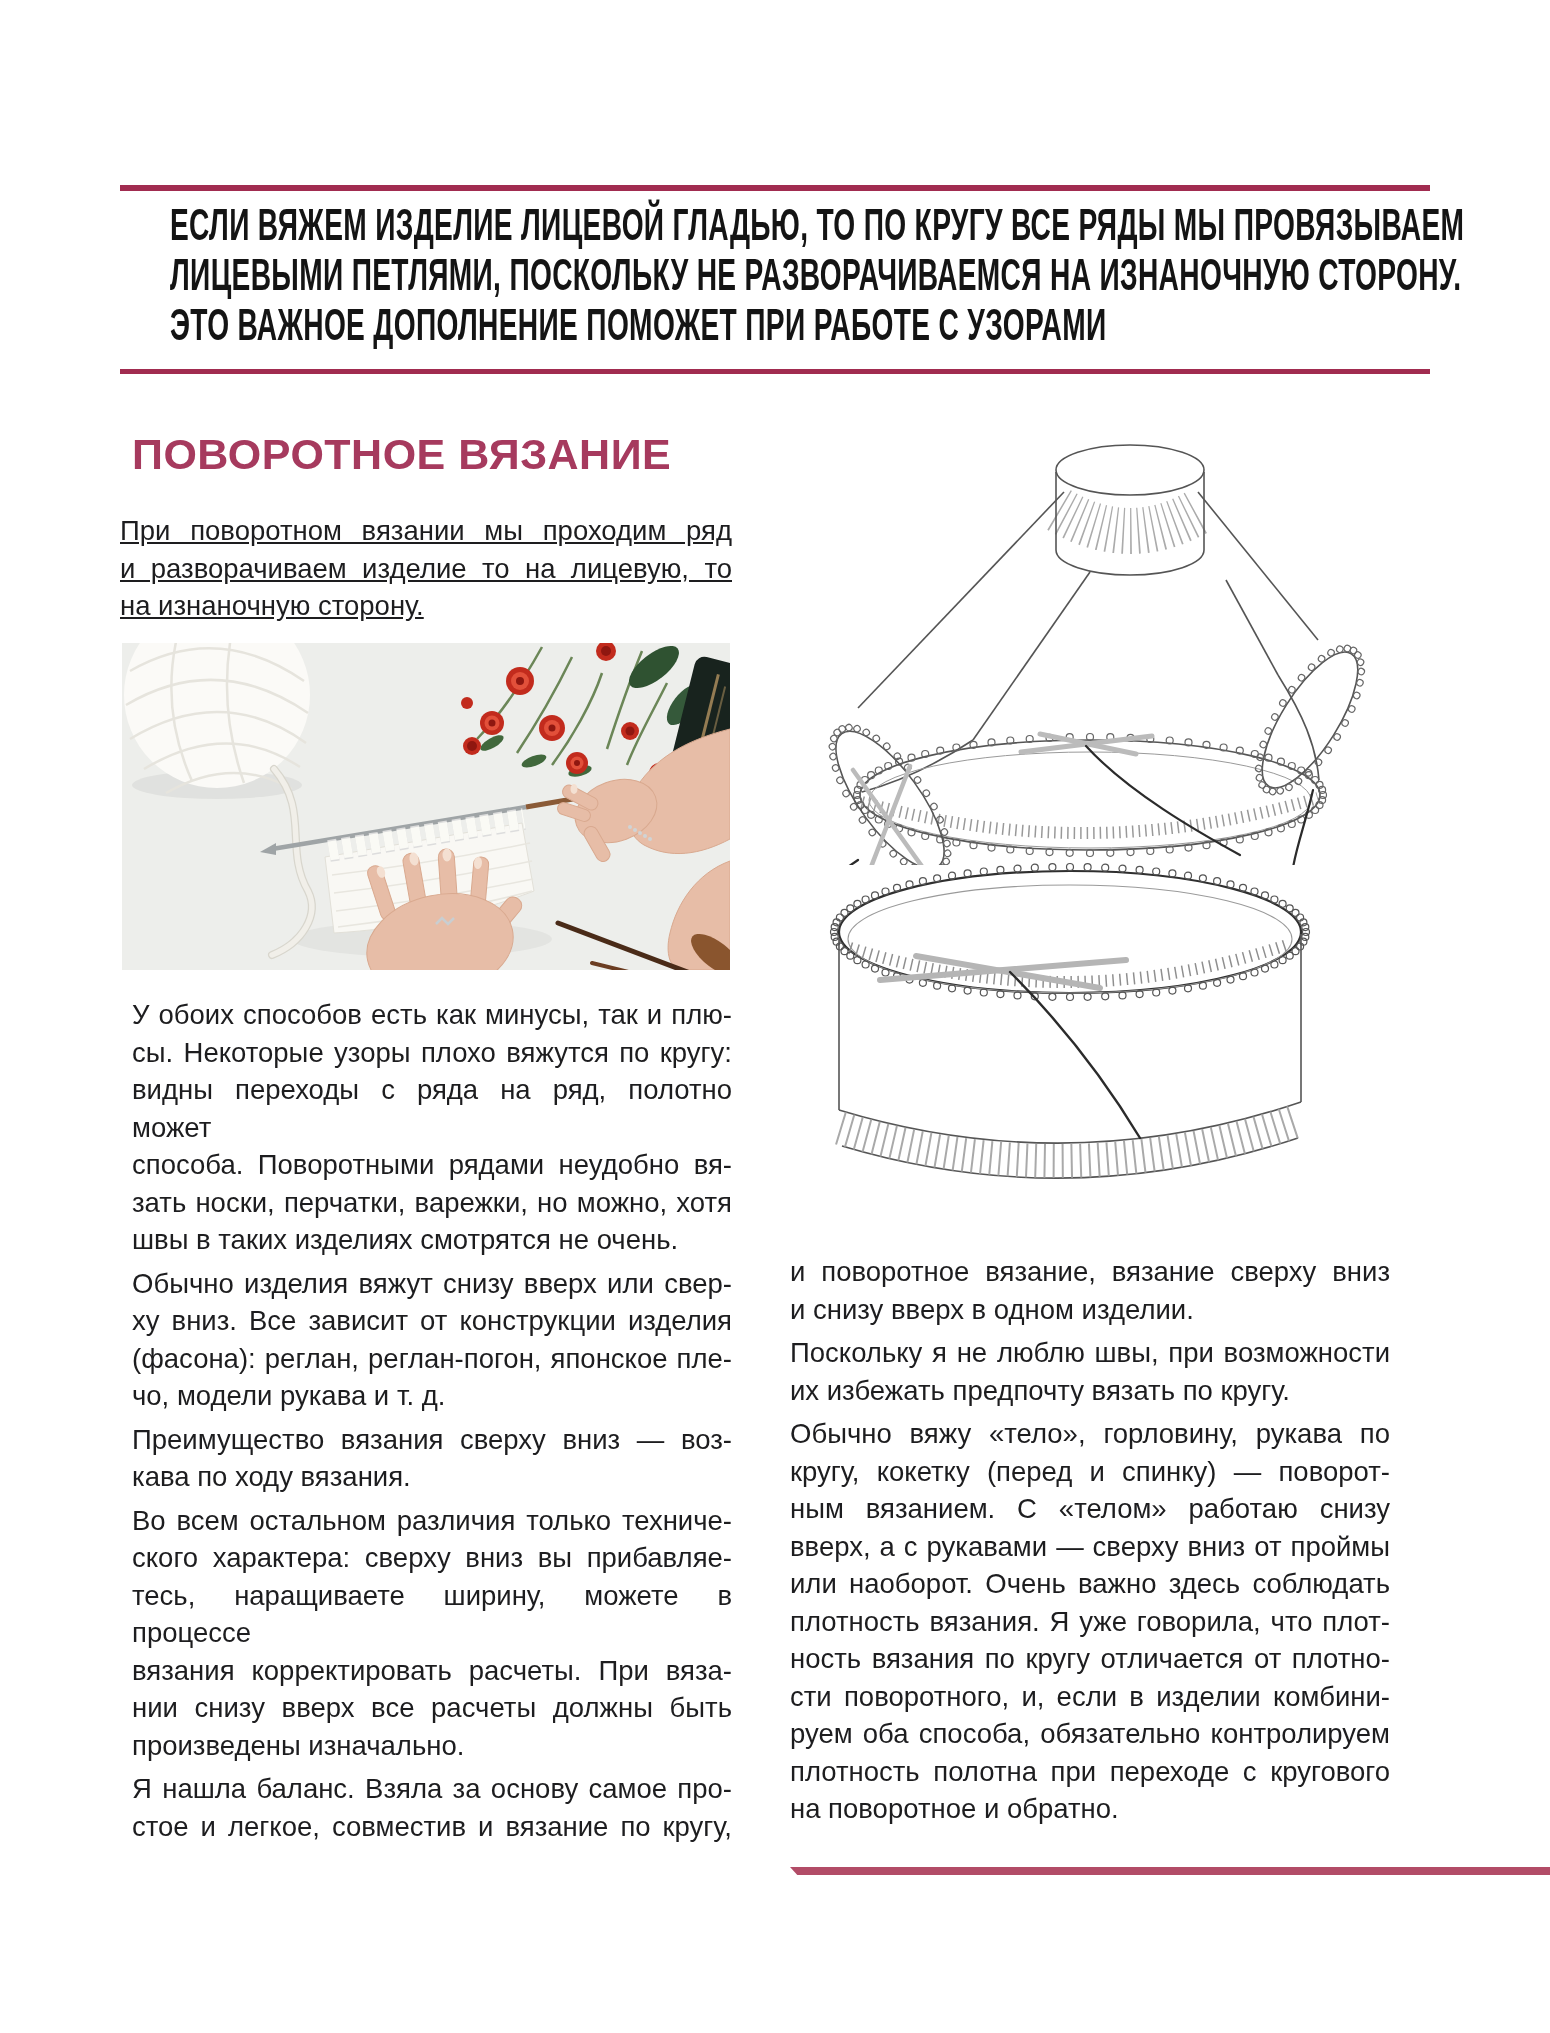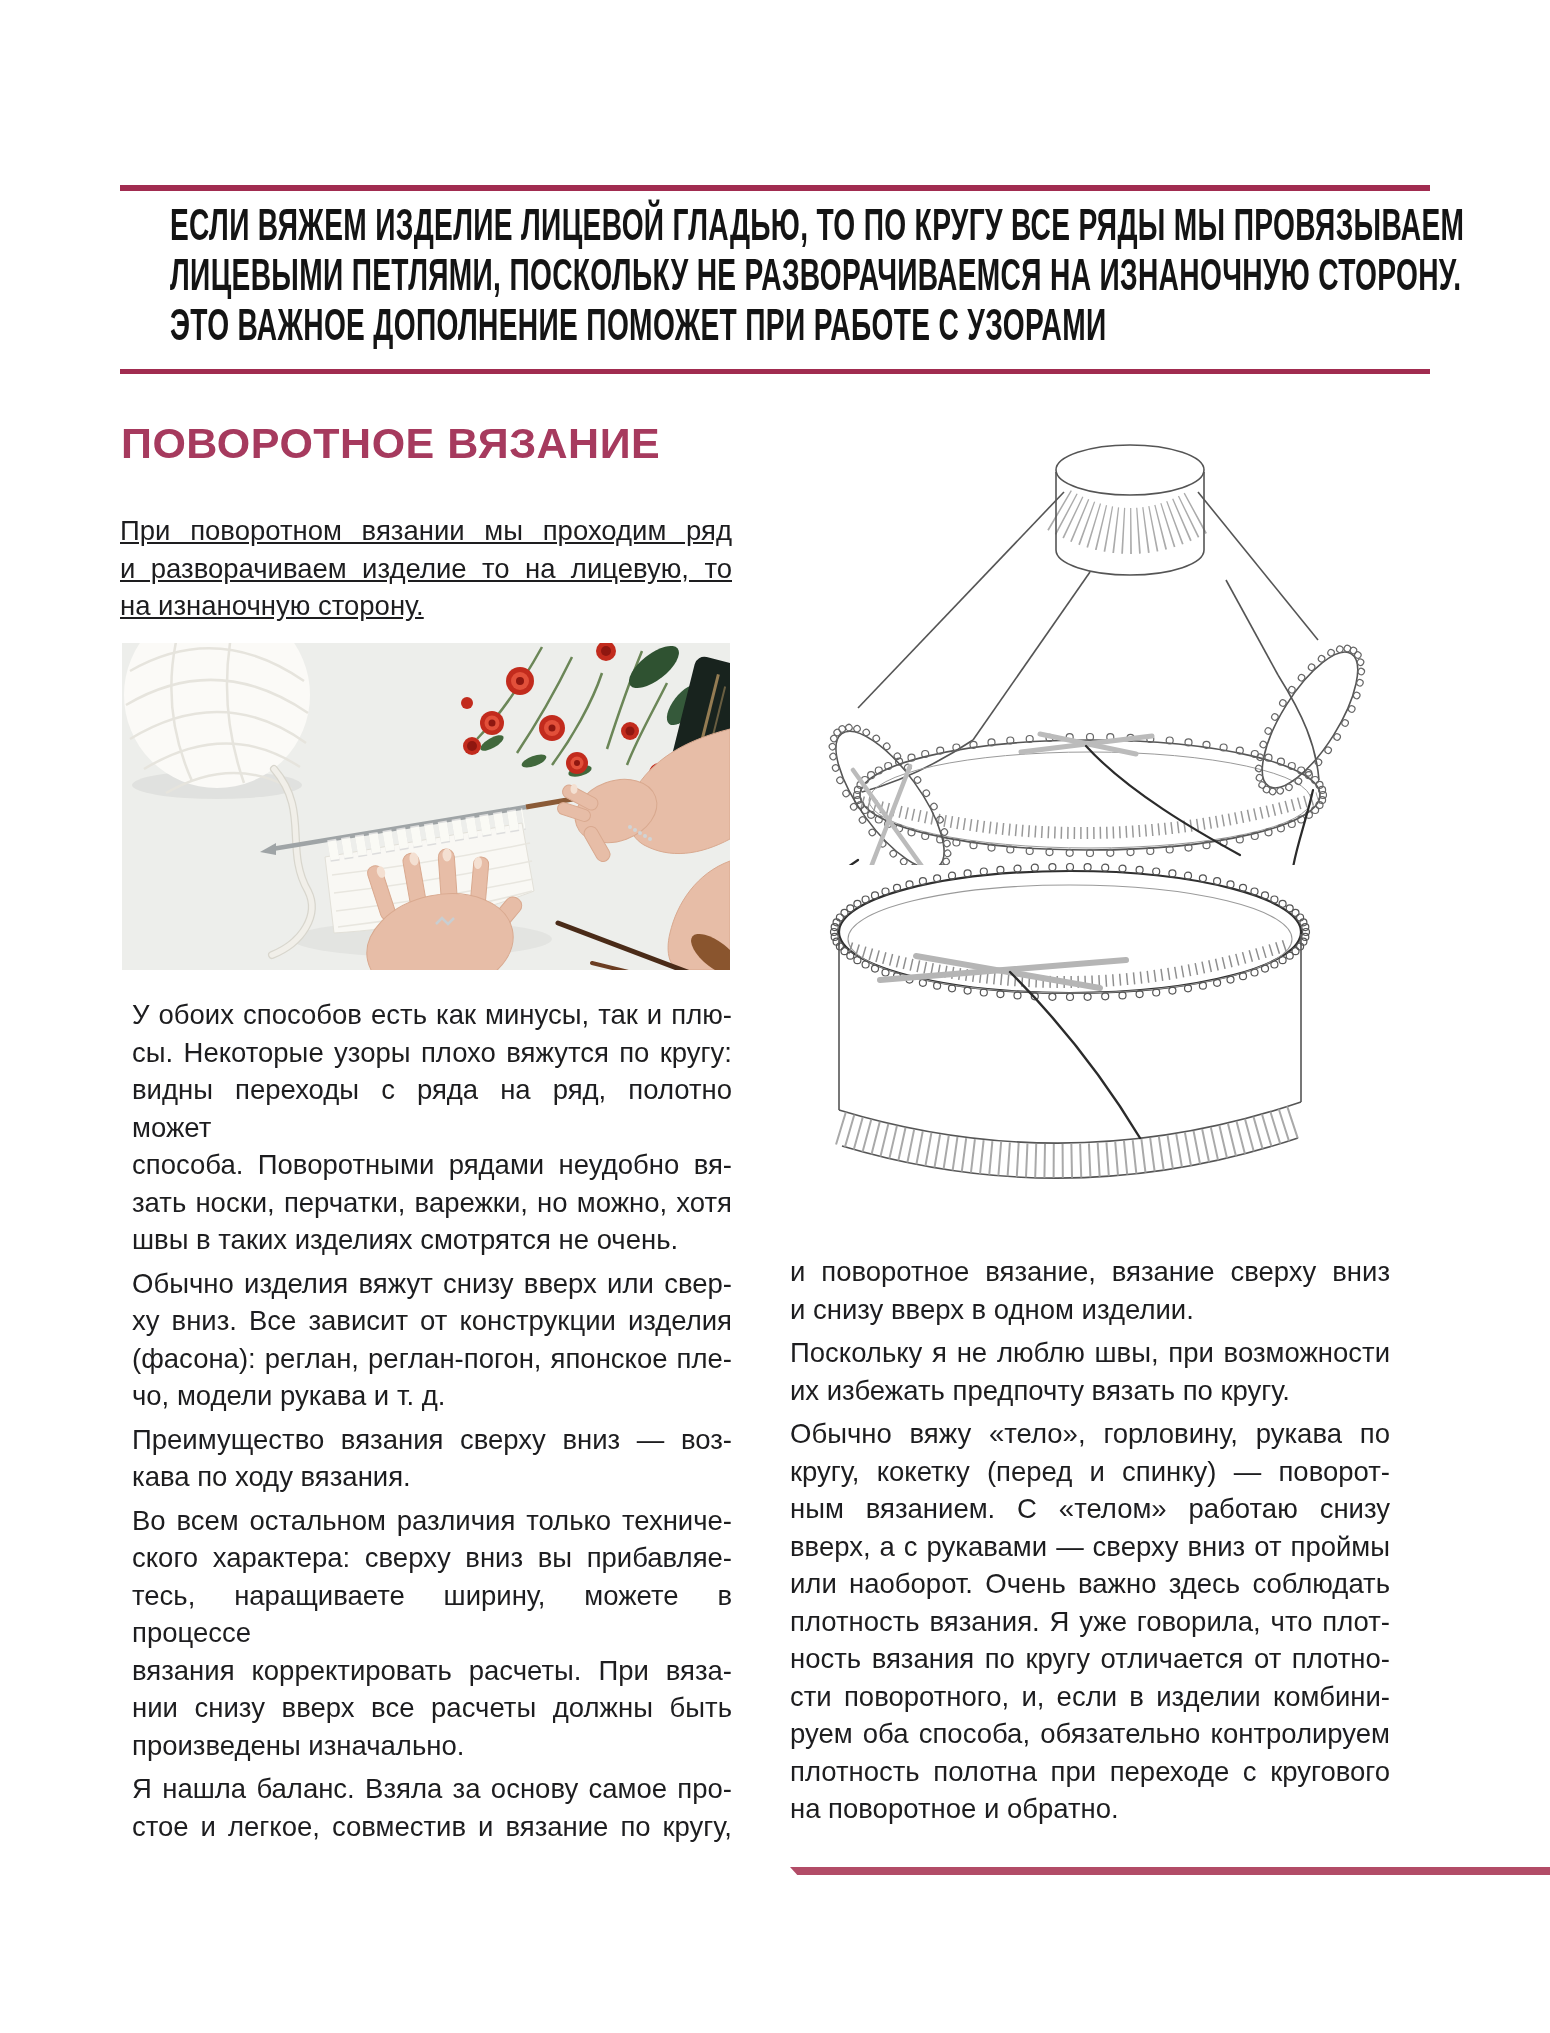--- a/index.html
+++ b/index.html
@@ -5,21 +5,21 @@
   html,body{margin:0;padding:0;background:#ffffff;}
   .page{position:relative;width:1550px;height:1875px;background:#ffffff;overflow:hidden;
         font-family:"Liberation Sans",sans-serif;color:#1d1d1f;}
   .rule{position:absolute;left:120px;width:1310px;background:#a12c50;}
   .rule-top{top:185px;height:6px;}
   .rule-bottom{top:369px;height:5px;}
   .callout{position:absolute;left:170px;top:200px;}
   .callout-line{height:50px;line-height:50px;white-space:nowrap;}
   .cond{display:inline-block;transform:scaleX(.64);transform-origin:0 60%;
         font-size:44px;font-weight:bold;color:#141414;letter-spacing:.5px;white-space:nowrap;}
-  .section-title{position:absolute;left:120px;top:418px;margin:1px;font-size:43px;font-weight:bold;
+  .section-title{position:absolute;left:120px;top:418px;margin:12px;font-size:43px;font-weight:bold;
         color:#a63a5e;letter-spacing:.5px;}
   .col-text{position:absolute;width:612px;font-size:27.5px;line-height:37.5px;color:#1d1d1f;}
   .intro{left:120px;top:512px;text-decoration:underline;}
   .leftcol{left:120px;top:996px;}
   .rightcol{left:778px;top:1253px;}
   .para{margin:0 0 6px 12px;}
   .tline{display:block;}
   .jl{text-align:justify;text-align-last:justify;}
   .photo{position:absolute;left:122px;top:643px;width:608px;height:327px;}
   .illus-sweater{position:absolute;left:778px;top:440px;width:655px;height:425px;}

